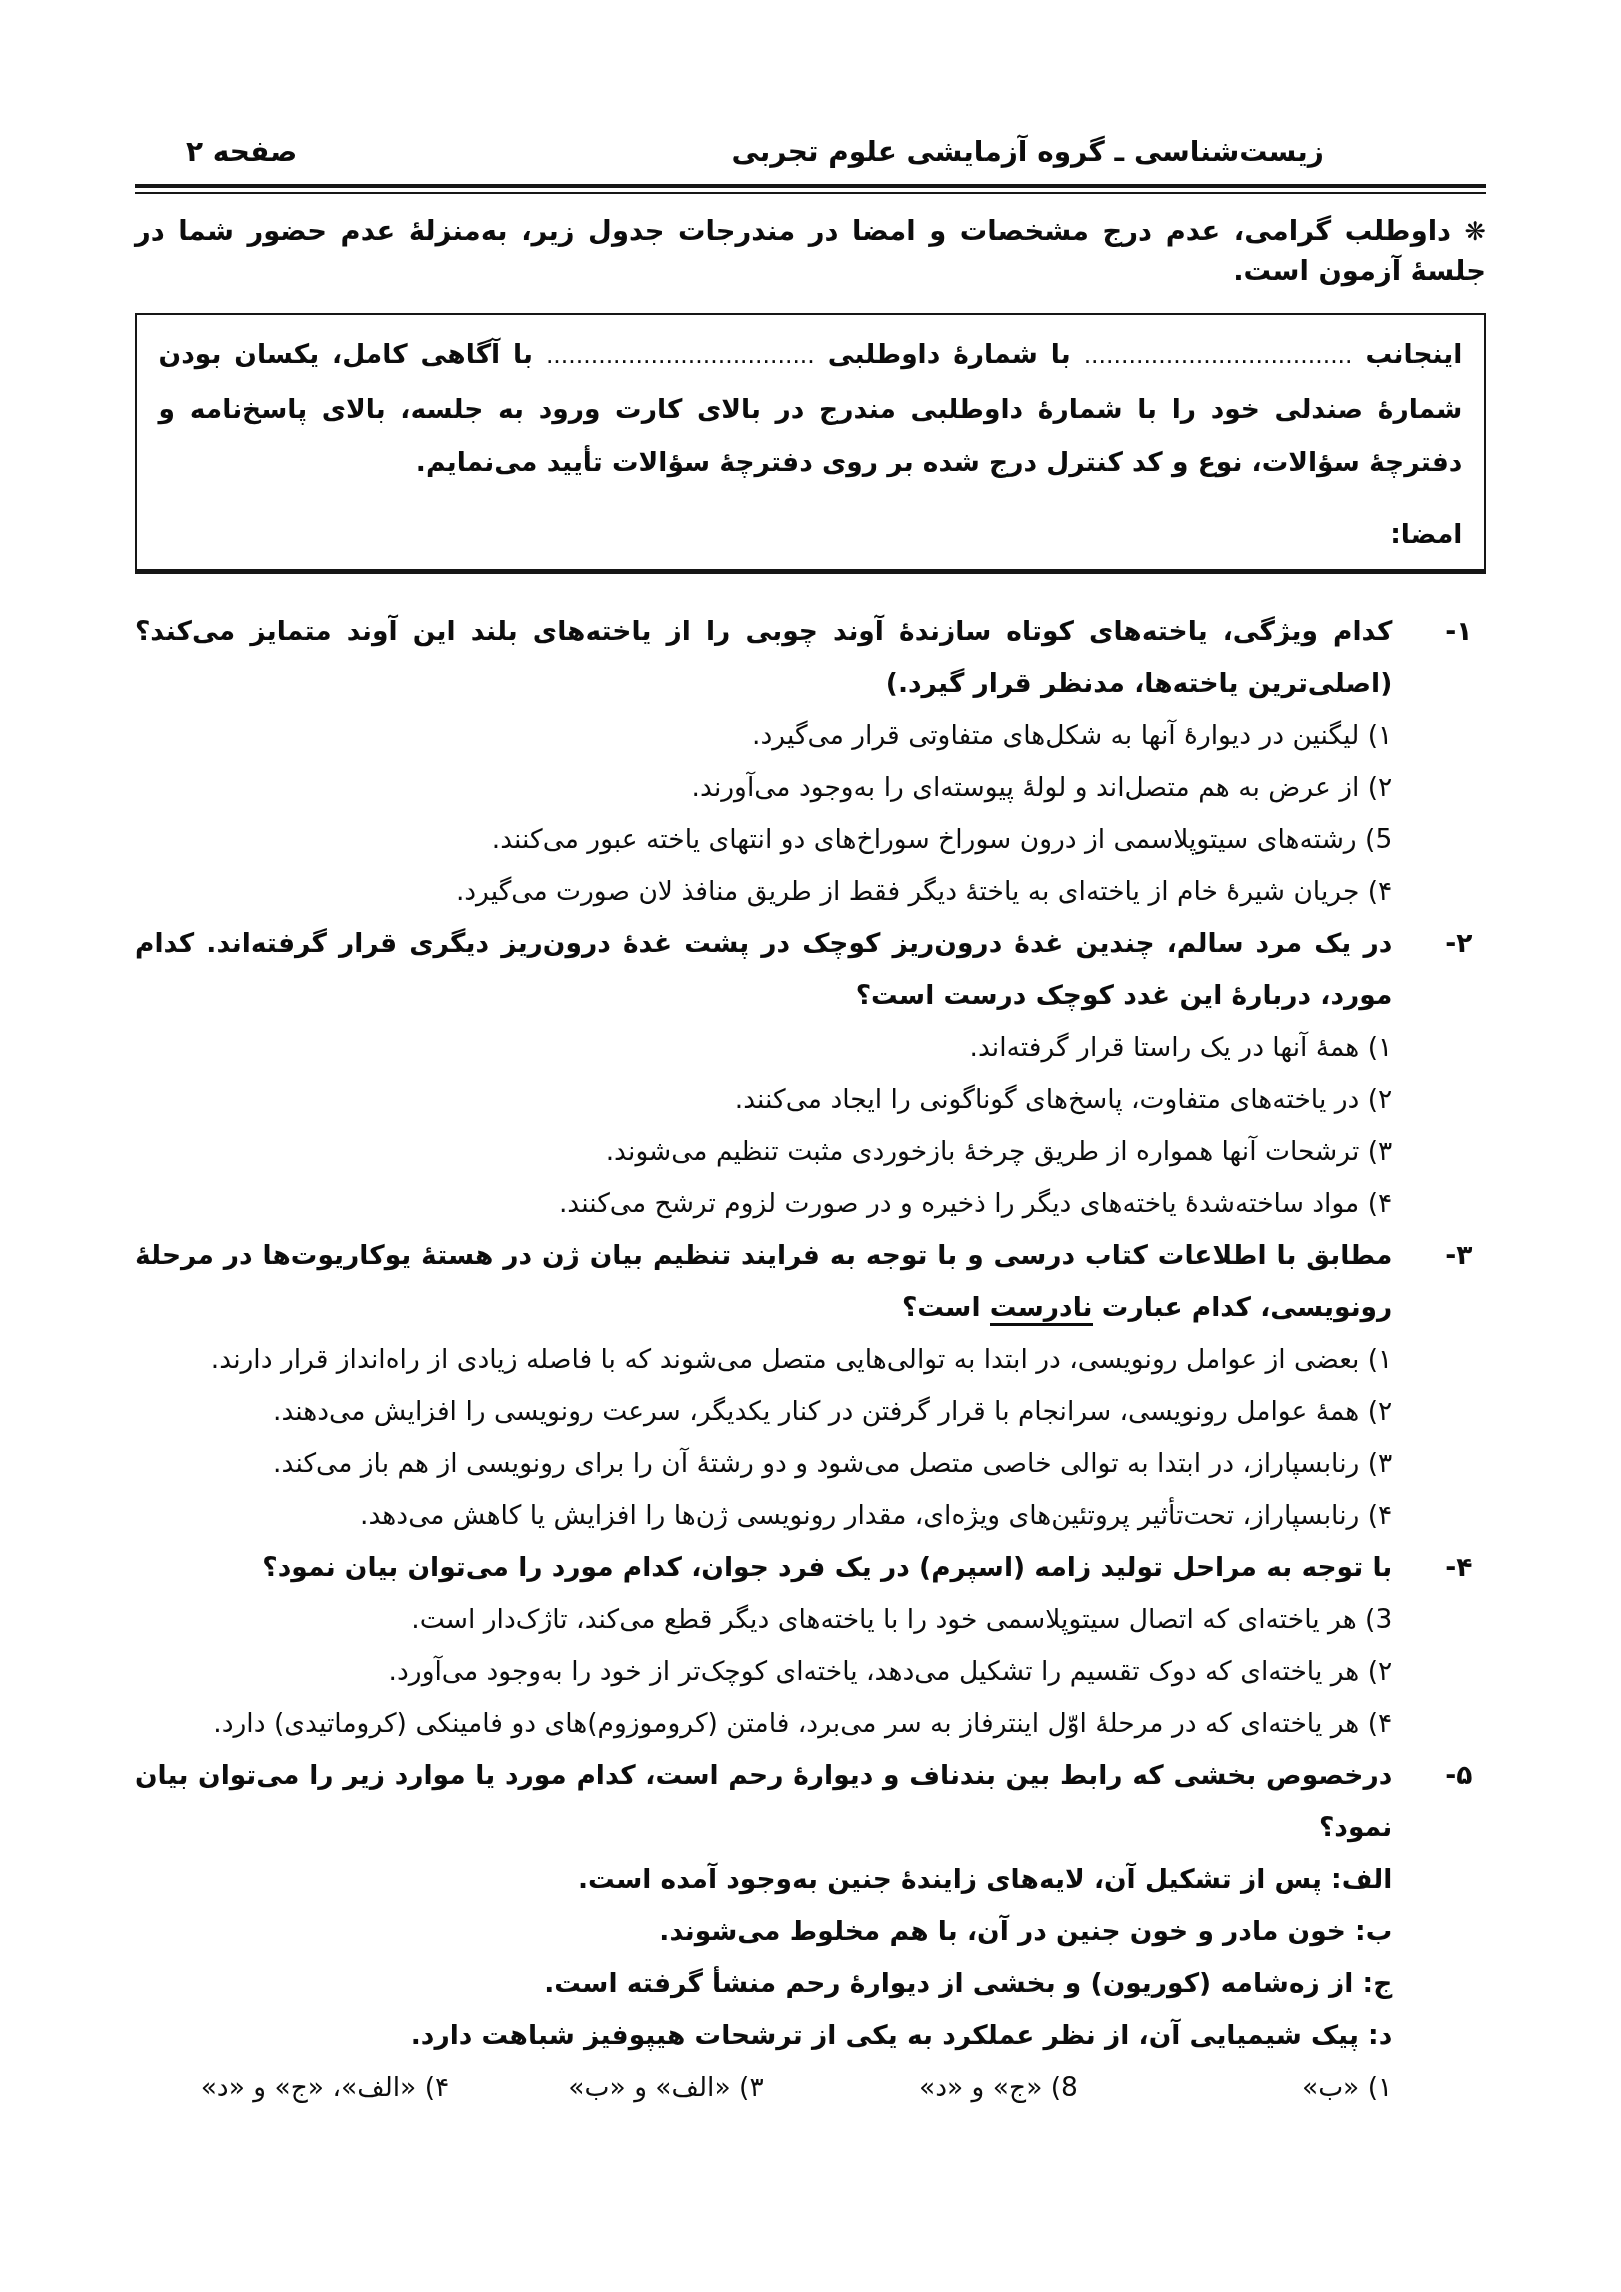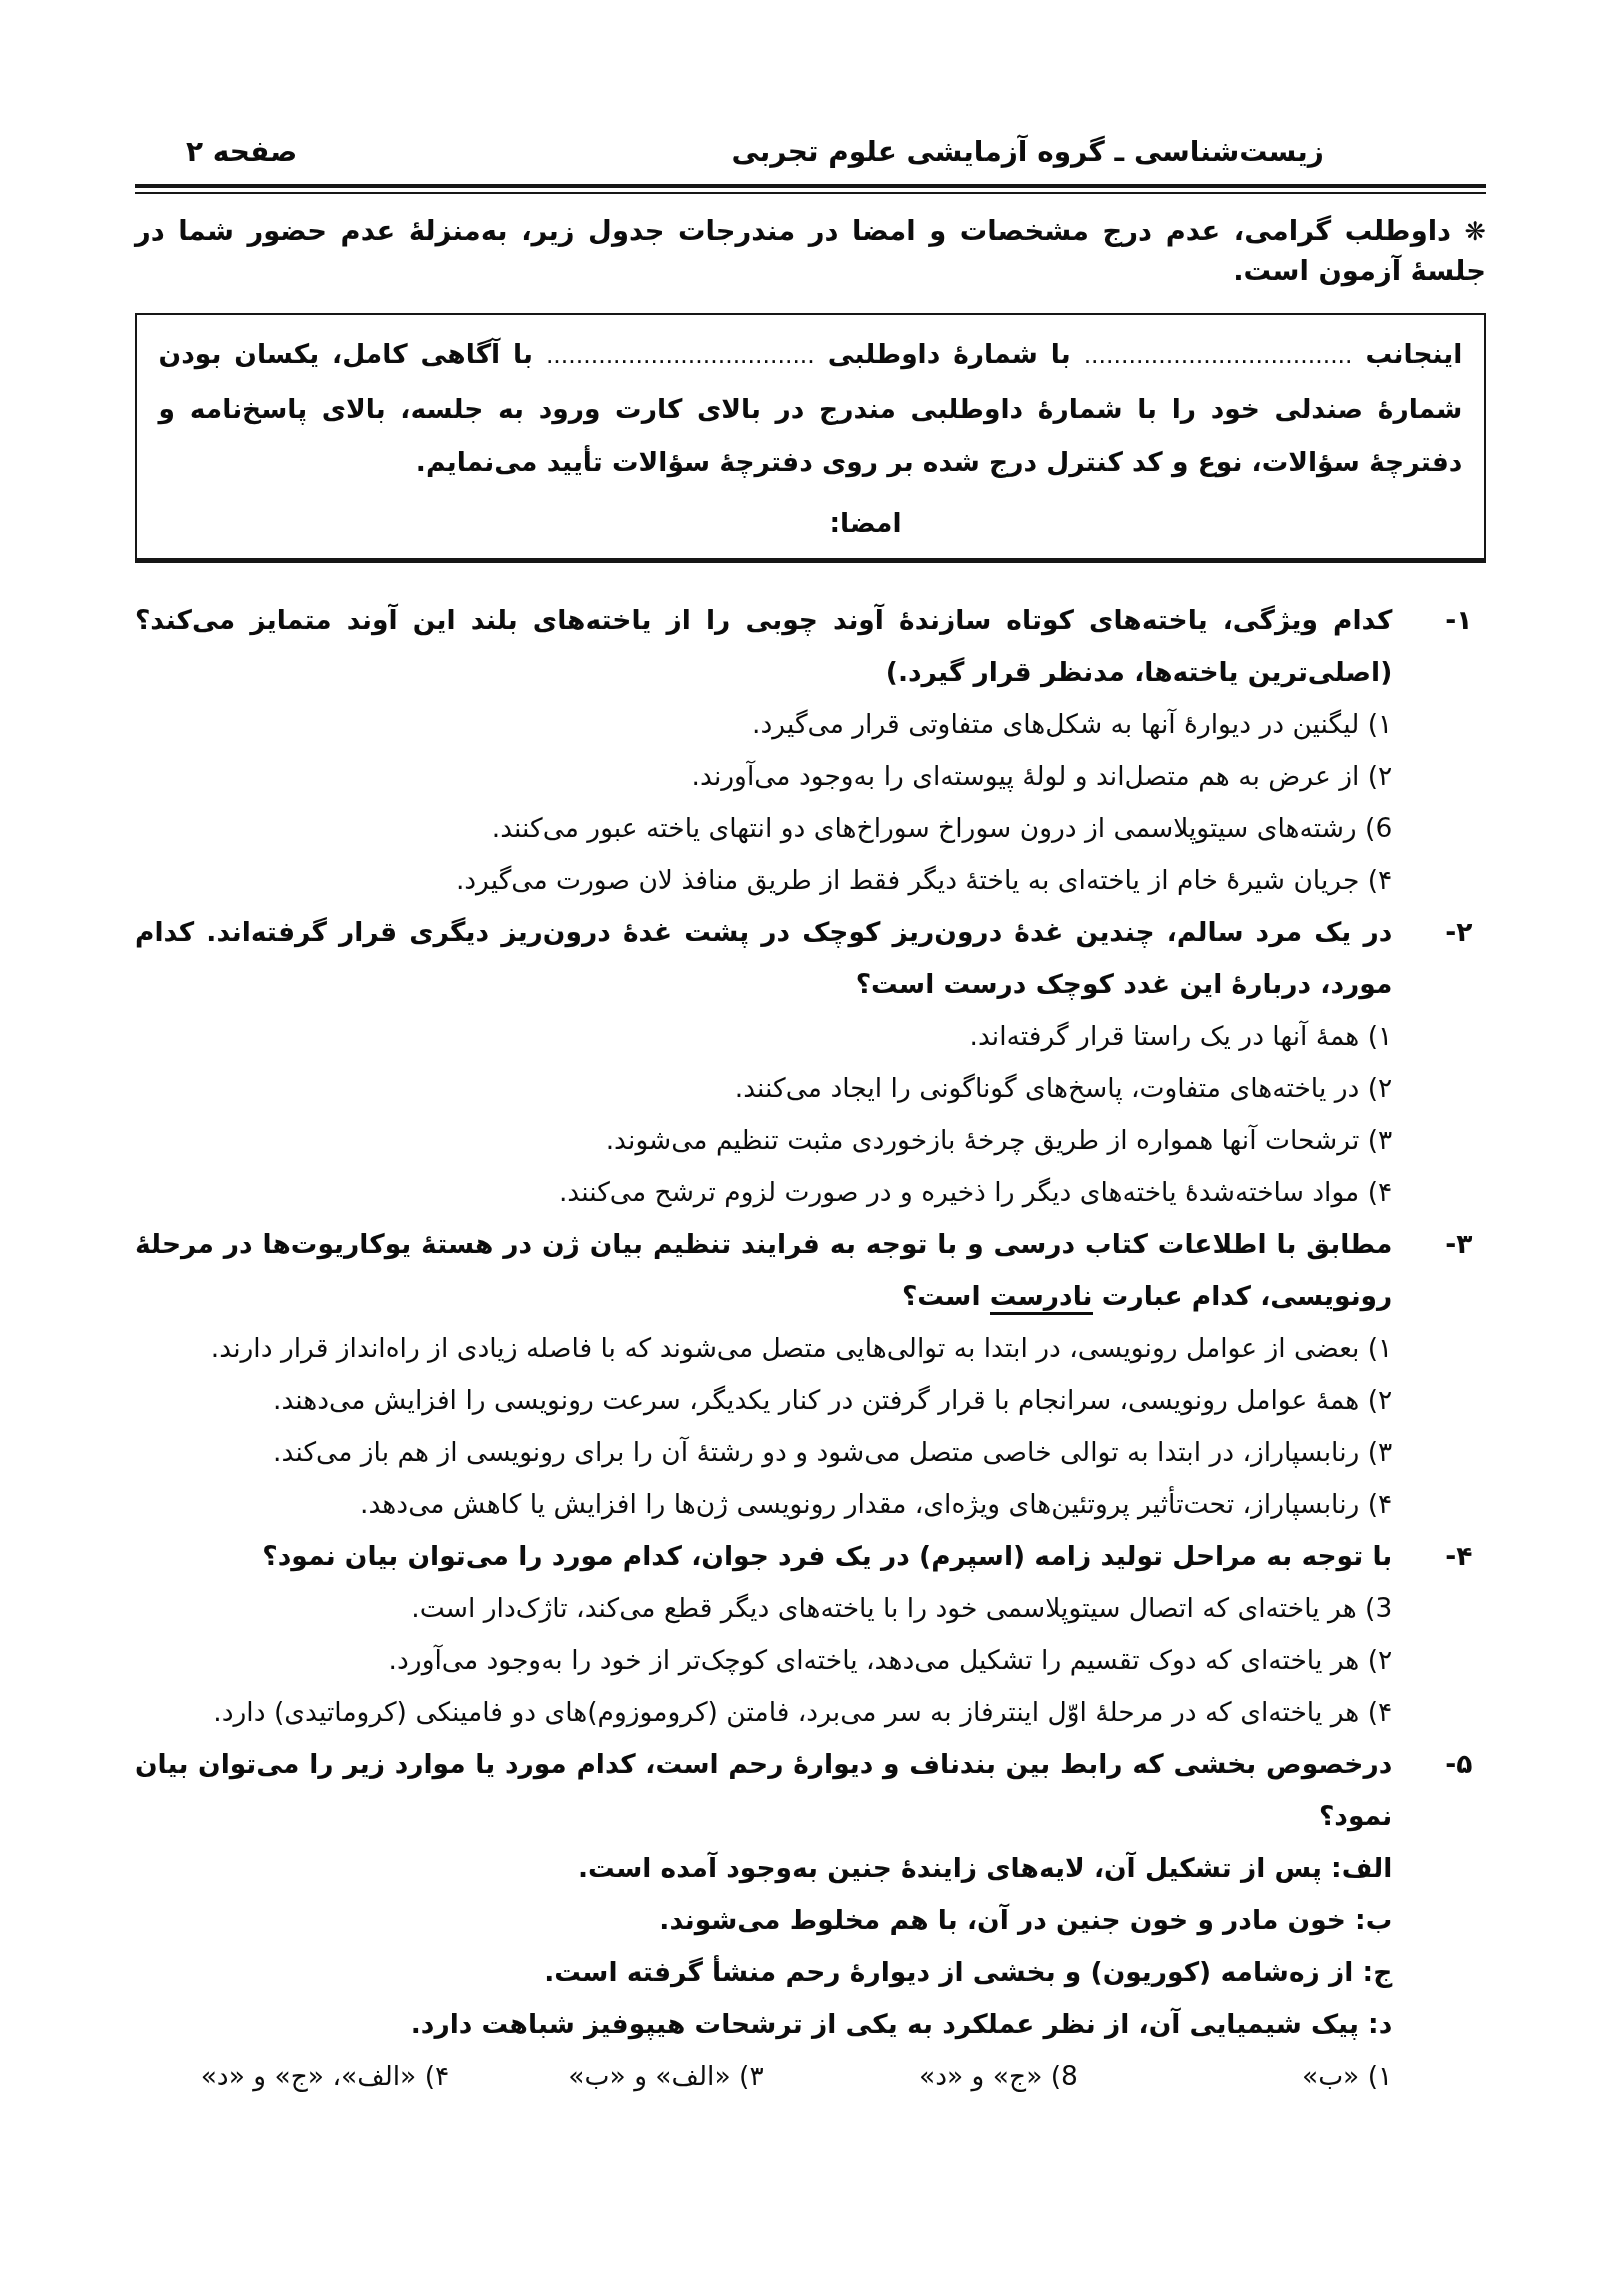--- a/index.html
+++ b/index.html
@@ -55,22 +55,22 @@
     font-size: 26.5px;
     line-height: 53px;
     text-align: justify;
   }
   .decl-box .dots {
     font-weight: normal;
     letter-spacing: 1px;
     font-size: 23.5px;
   }
   .signature {
-    margin-top: 13px;
-    text-align: center;
+    margin-top: 24px;
+    text-align: right;
     padding-left: 110px;
     line-height: 43px;
   }
 
   
   .questions {
     margin-top: 31px;
     padding-right: 13.7px;
     font-size: 26.5px;
   }
@@ -135,21 +135,21 @@
 
     <div class="questions">
   <div class="question">
     <div class="qnum">۱-</div>
     <div class="qbody">
       <div class="stem"><span>کدام ویژگی، یاخته‌های کوتاه سازندهٔ آوند چوبی را از یاخته‌های بلند این آوند متمایز می‌کند؟ (اصلی‌ترین یاخته‌ها، مدنظر قرار گیرد.)</span></div>
 
       <div class="options">
               <div class="option">۱) لیگنین در دیوارهٔ آنها به شکل‌های متفاوتی قرار می‌گیرد.</div>
               <div class="option">۲) از عرض به هم متصل‌اند و لولهٔ پیوسته‌ای را به‌وجود می‌آورند.</div>
-              <div class="option">6) رشته‌های سیتوپلاسمی از درون سوراخ سوراخ‌های دو انتهای یاخته عبور می‌کنند.</div>
+              <div class="option">5) رشته‌های سیتوپلاسمی از درون سوراخ سوراخ‌های دو انتهای یاخته عبور می‌کنند.</div>
               <div class="option">۴) جریان شیرهٔ خام از یاخته‌ای به یاختهٔ دیگر فقط از طریق منافذ لان صورت می‌گیرد.</div>
             </div>
     </div>
   </div>
 
   <div class="question">
     <div class="qnum">۲-</div>
     <div class="qbody">
       <div class="stem"><span>در یک مرد سالم، چندین غدهٔ درون‌ریز کوچک در پشت غدهٔ درون‌ریز دیگری قرار گرفته‌اند. کدام مورد، دربارهٔ این غدد کوچک درست است؟</span></div>
 

